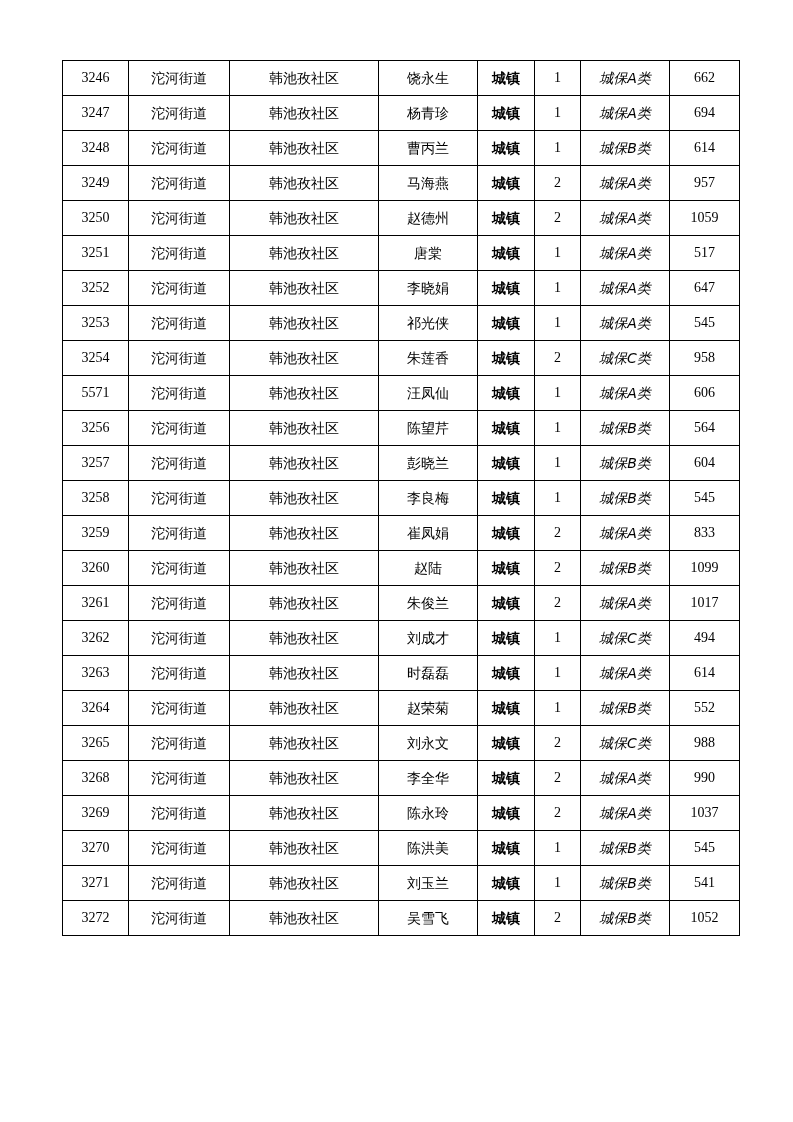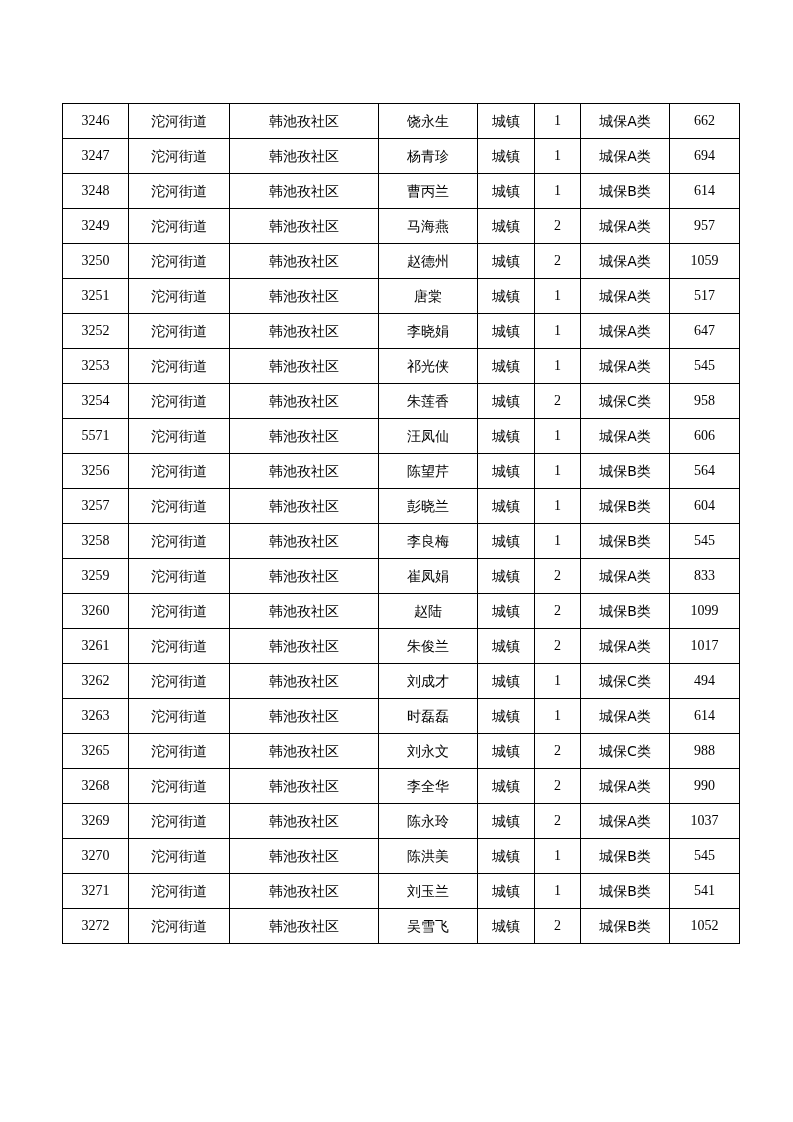--- a/index.html
+++ b/index.html
@@ -11,21 +11,21 @@
     width: 793px;
     height: 1122px;
     font-family: "Liberation Serif", "DejaVu Serif", serif;
     color: #000000;
   }
   .page {
     position: relative;
     width: 793px;
     height: 1122px;
     box-sizing: border-box;
-    padding: 103px 62px 0 62px;
+    padding: 60px 62px 0 62px;
   }
   table.data-table {
     border-collapse: collapse;
     table-layout: fixed;
     width: 669px;
     margin: 0;
   }
   table.data-table td {
     border: 1px solid #000000;
     height: 34px;
@@ -34,23 +34,23 @@
     vertical-align: middle;
     font-size: 14px;
     padding: 0;
     overflow: hidden;
     white-space: nowrap;
   }
   td.c-seq      { width: 65px; }
   td.c-street   { width: 100px; }
   td.c-community{ width: 148px; }
   td.c-name     { width: 98px; }
-  td.c-type     { width: 56px; }
+  td.c-type     { width: 56px; font-weight: bold; }
   td.c-count    { width: 45px; }
-  td.c-category { width: 88px; }
+  td.c-category { width: 88px; font-style: italic; }
   td.c-amount   { width: 69px; }
 
   td.c-seq, td.c-count, td.c-amount {
     font-family: "Liberation Serif", "DejaVu Serif", serif;
   }
   td.c-street, td.c-community, td.c-name, td.c-type, td.c-category {
     font-family: "DejaVu Sans", "Liberation Sans", sans-serif;
     font-size: 13px;
   }
 </style>
@@ -234,20 +234,30 @@
           <td class="c-seq">3263</td>
           <td class="c-street">沱河街道</td>
           <td class="c-community">韩池孜社区</td>
           <td class="c-name">时磊磊</td>
           <td class="c-type">城镇</td>
           <td class="c-count">1</td>
           <td class="c-category">城保A类</td>
           <td class="c-amount">614</td>
         </tr>
         <tr>
+          <td class="c-seq">3264</td>
+          <td class="c-street">沱河街道</td>
+          <td class="c-community">韩池孜社区</td>
+          <td class="c-name">赵荣菊</td>
+          <td class="c-type">城镇</td>
+          <td class="c-count">1</td>
+          <td class="c-category">城保B类</td>
+          <td class="c-amount">552</td>
+        </tr>
+        <tr>
           <td class="c-seq">3265</td>
           <td class="c-street">沱河街道</td>
           <td class="c-community">韩池孜社区</td>
           <td class="c-name">刘永文</td>
           <td class="c-type">城镇</td>
           <td class="c-count">2</td>
           <td class="c-category">城保C类</td>
           <td class="c-amount">988</td>
         </tr>
         <tr>

